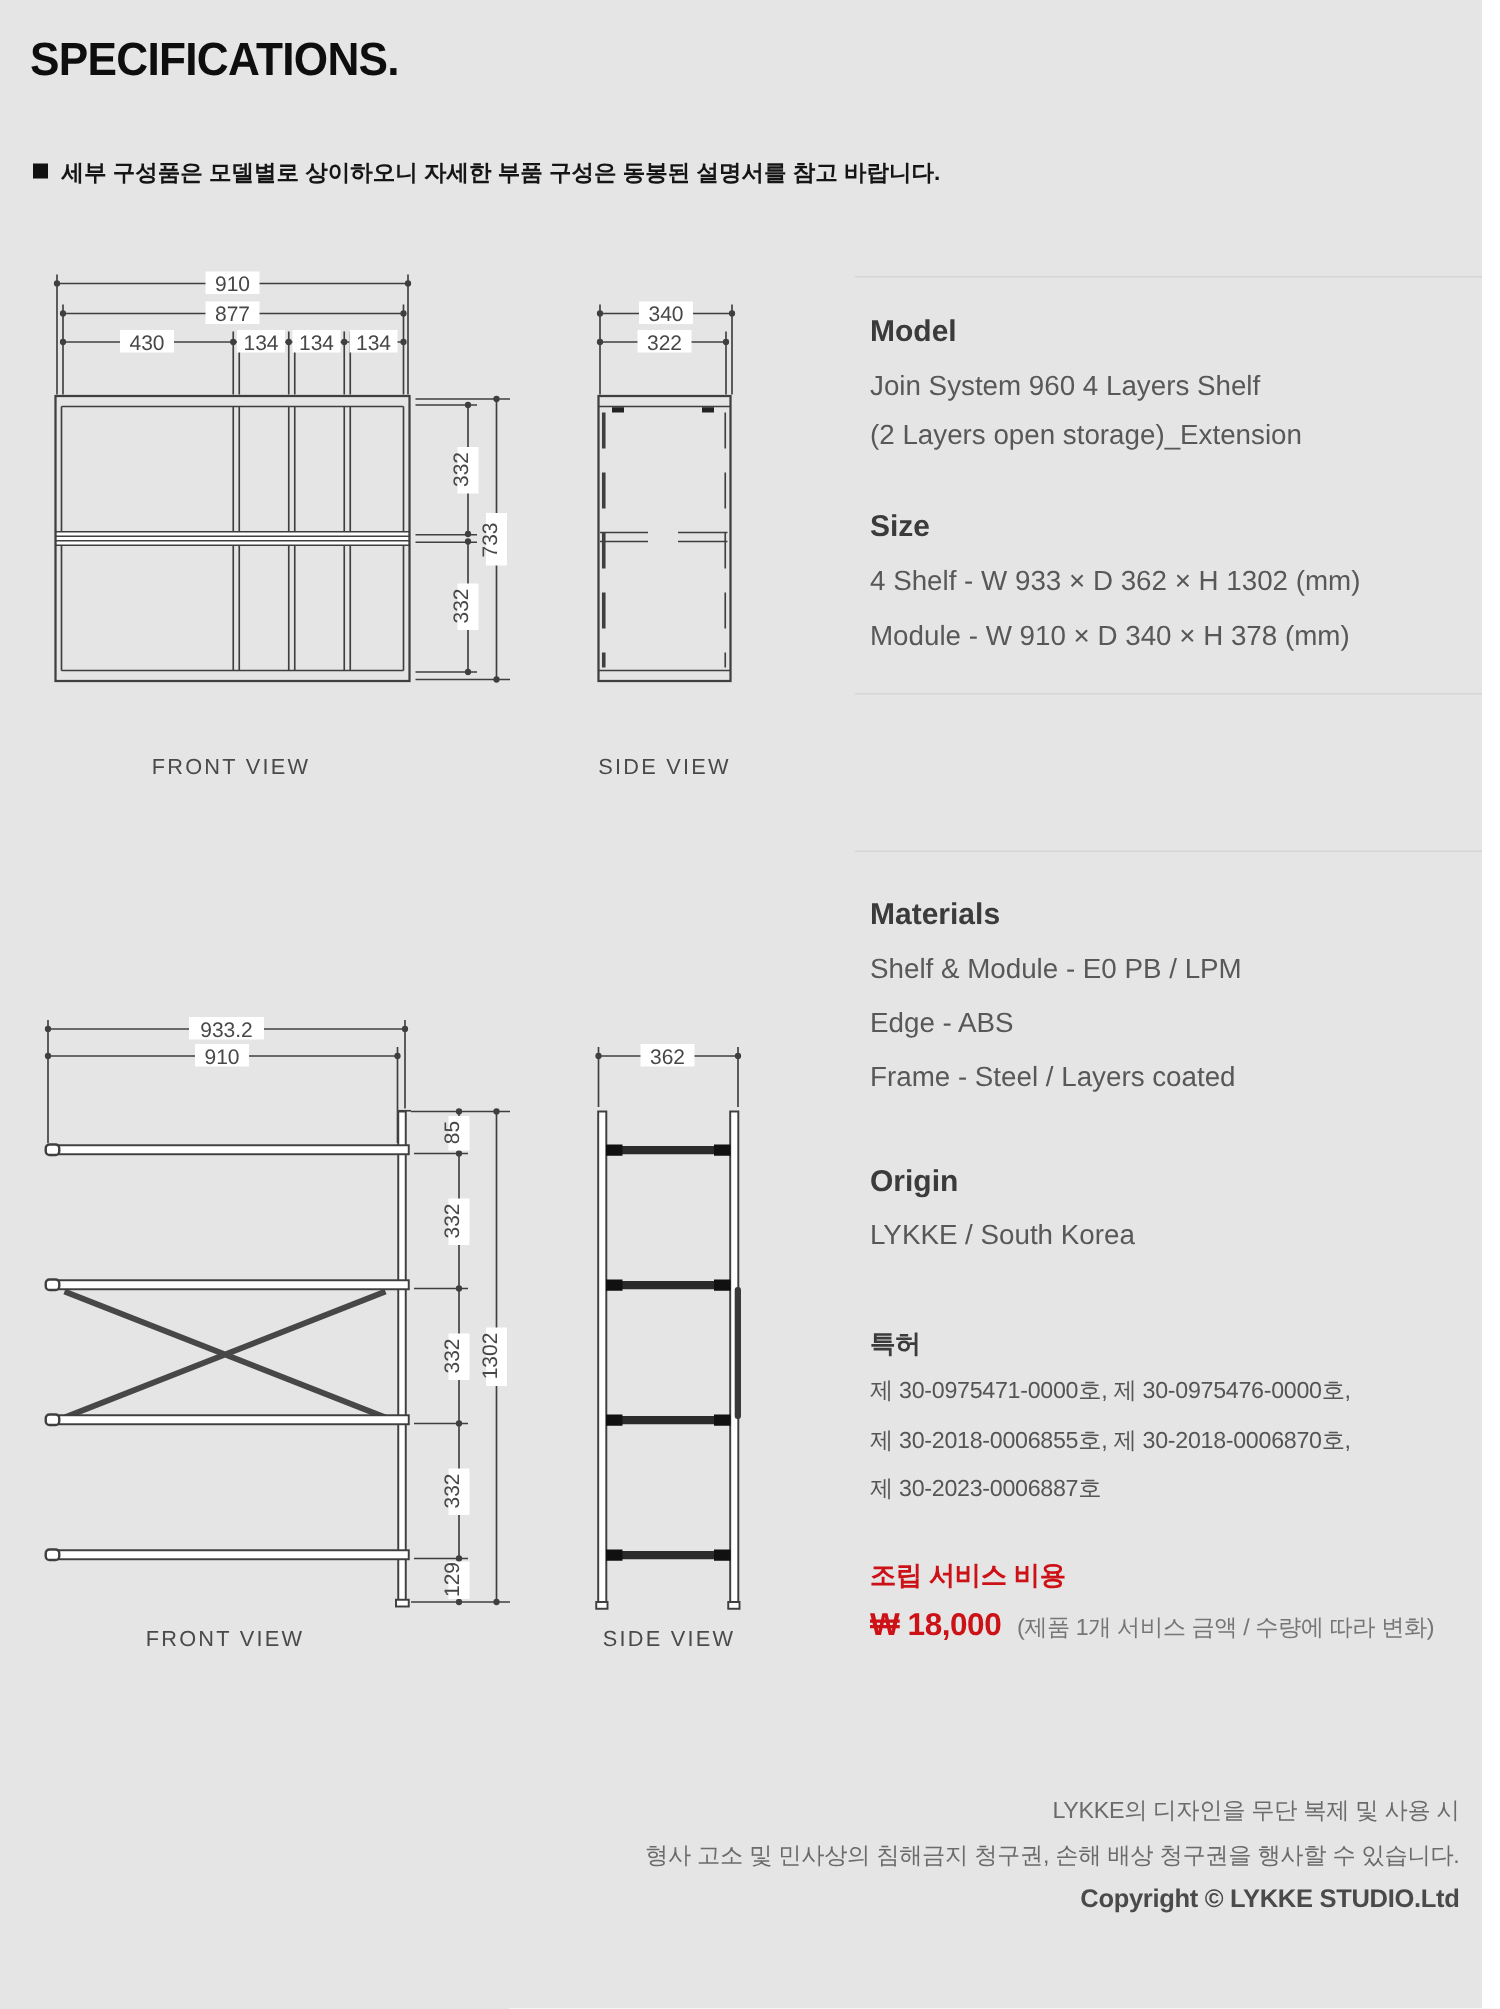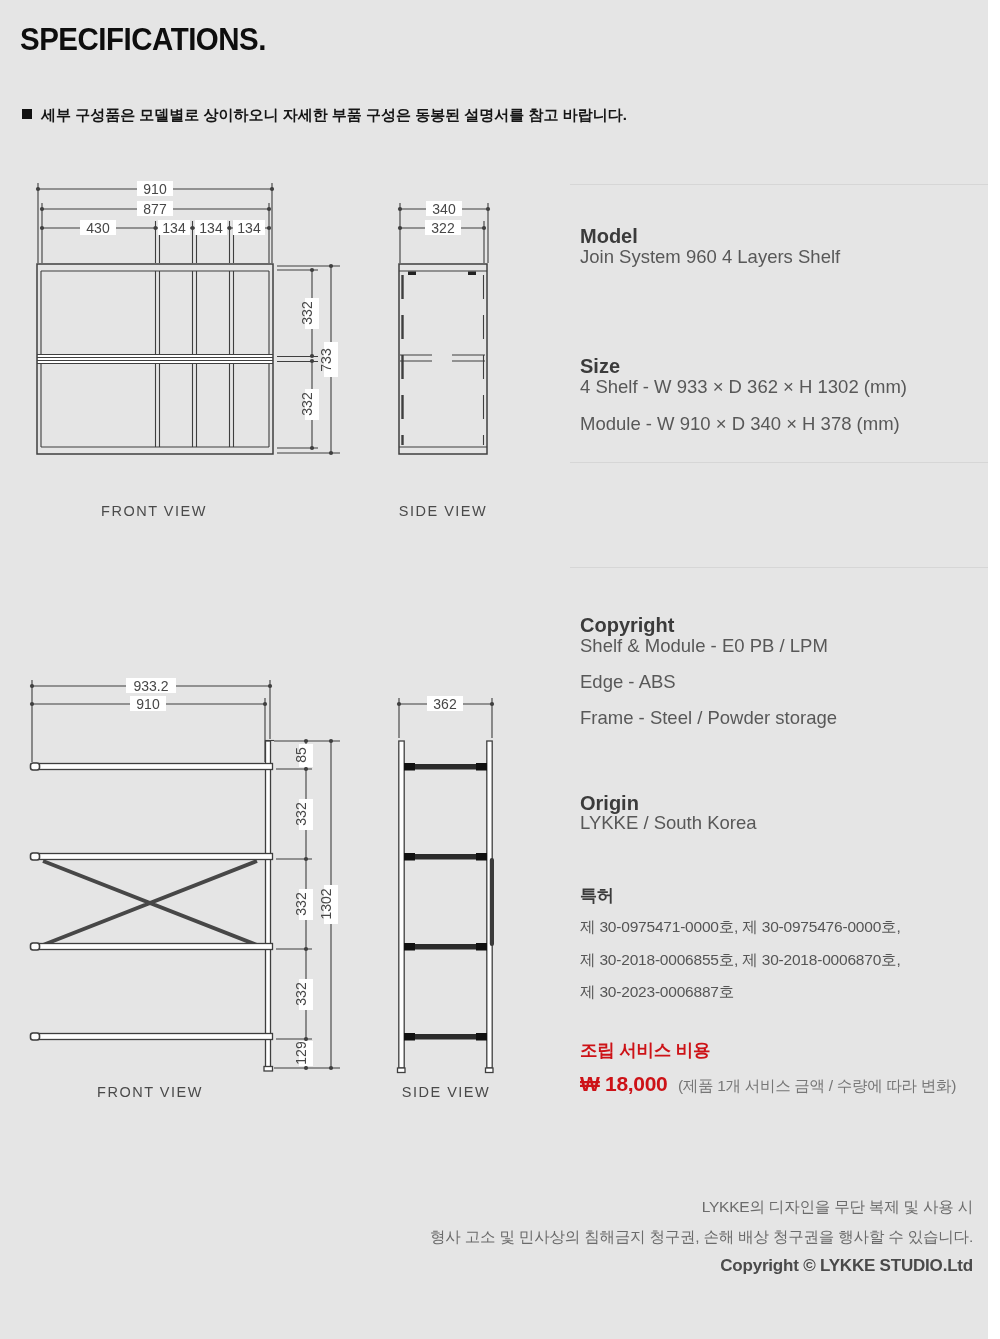--- a/index.html
+++ b/index.html
@@ -8,21 +8,21 @@
     font-family:"Liberation Sans","DejaVu Sans",sans-serif;color:#555;
   }
   .abs{position:absolute;}
   #title{
     left:20px;top:22px;font-size:31px;font-weight:800;color:#0e0e0e;
     letter-spacing:-0.5px;transform:scaleX(.95);transform-origin:left top;white-space:nowrap;
   }
   #notice{left:22px;top:106px;font-size:15px;font-weight:700;color:#151515;white-space:nowrap;}
   #notice .sq{display:inline-block;width:10px;height:10px;background:#111;margin-right:9px;vertical-align:1px;}
   .divider{left:570px;width:418px;height:1px;background:#d6d6d6;}
-  .h-en{left:580px;font-size:20px;font-weight:600;color:#3b3b3b;white-space:nowrap;margin-top:15px;}
+  .h-en{left:580px;font-size:20px;font-weight:600;color:#3b3b3b;white-space:nowrap;}
   .body-en{left:580px;font-size:18.5px;color:#585858;white-space:nowrap;}
   .h-ko{left:580px;font-size:17px;font-weight:700;color:#3b3b3b;white-space:nowrap;}
   .body-ko{left:580px;font-size:15.5px;color:#555;white-space:nowrap;letter-spacing:-0.2px;}
   .h-red{left:580px;font-size:17.5px;font-weight:700;white-space:nowrap;letter-spacing:-0.2px;}
   #price-row{left:580px;top:1072px;white-space:nowrap;}
   #price-row .price{font-size:21px;font-weight:700;letter-spacing:-0.3px;}
   #price-row .note{font-size:15.5px;color:#767676;letter-spacing:-0.3px;margin-left:6px;}
   .footer-line{right:15px;text-align:right;font-size:15.5px;color:#6b6b6b;white-space:nowrap;letter-spacing:-0.2px;}
   #footer-copy{font-size:17px;color:#4a4a4a;font-weight:700;letter-spacing:-0.2px;}
   svg text{font-family:"Liberation Sans","DejaVu Sans",sans-serif;}
@@ -249,32 +249,33 @@
         <rect x="489.8" y="858" width="4.2" height="88" rx="2" fill="#3a3a3a" stroke="none"></rect>
         <text class="viewlbl" x="446" y="1097" text-anchor="middle" fill="#4a4a4a" stroke="none">SIDE VIEW</text>
       </g>
     </g>
   </svg>
 
   <div class="abs divider" style="top:184px;"></div>
 
   <div class="abs h-en" style="top:210px;">Model</div>
   <div class="abs body-en" style="top:246px;">Join System 960 4 Layers Shelf</div>
+  <div class="abs body-en" style="top:279px;">(2 Layers open storage)_Extension</div>
 
   <div class="abs h-en" style="top:340px;">Size</div>
   <div class="abs body-en" style="top:376px;">4 Shelf - W 933 × D 362 × H 1302 (mm)</div>
   <div class="abs body-en" style="top:413px;">Module - W 910 × D 340 × H 378 (mm)</div>
 
   <div class="abs divider" style="top:462px;"></div>
   <div class="abs divider" style="top:567px;"></div>
 
-  <div class="abs h-en" style="top:599px;">Copyright</div>
+  <div class="abs h-en" style="top:599px;">Materials</div>
   <div class="abs body-en" style="top:635px;">Shelf &amp; Module  - E0 PB / LPM</div>
   <div class="abs body-en" style="top:671px;">Edge - ABS</div>
-  <div class="abs body-en" style="top:707px;">Frame  -  Steel / Powder storage</div>
+  <div class="abs body-en" style="top:707px;">Frame  -  Steel / Layers coated</div>
 
   <div class="abs h-en" style="top:777px;">Origin</div>
   <div class="abs body-en" style="top:812px;">LYKKE / South Korea</div>
 
   <div class="abs h-ko" style="top:884px;">특허</div>
   <div class="abs body-ko" style="top:917px;text-align:center;">제 30-0975471-0000호, 제 30-0975476-0000호,</div>
   <div class="abs body-ko" style="top:950px;">제 30-2018-0006855호, 제 30-2018-0006870호,</div>
   <div class="abs body-ko" style="top:982px;">제 30-2023-0006887호</div>
 
   <div class="abs h-red" style="top:1038px;color:#cd1217;">조립 서비스 비용</div>

